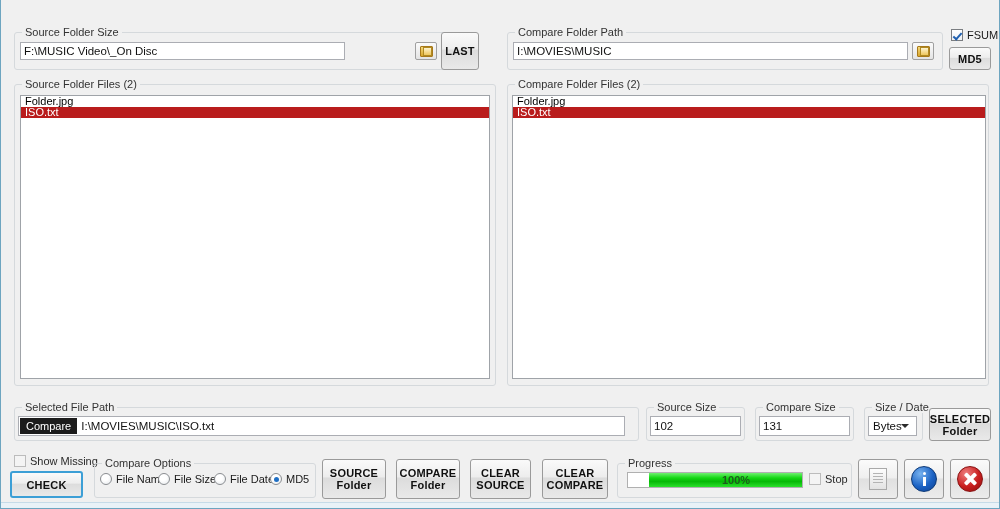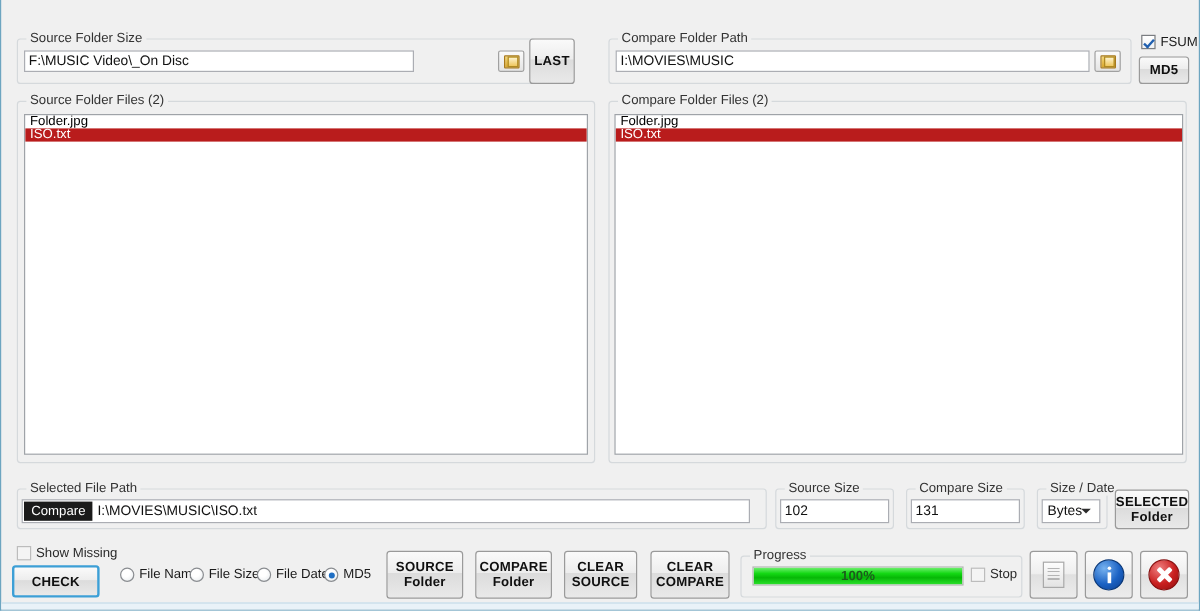--- a/index.html
+++ b/index.html
@@ -294,20 +294,21 @@
     background: #ffffff;
     border: 1px solid #b0b0b0;
     box-sizing: border-box;
     overflow: hidden;
   }
   .progress-fill {
     height: 100%;
     background: linear-gradient(to bottom,#6ff06f 0%,#14d814 35%,#06b806 60%,#2be02b 100%);
     display:flex; align-items:center; justify-content:center;
     position: relative;
+    margin-left: 21px;
   }
   .progress-text {
     font-size: 11px;
     font-weight: bold;
     color: #1c5c1c;
     position: absolute;
     width: 100%;
     text-align: center;
   }
 
@@ -491,20 +492,23 @@
     <span>SELECTED</span>
     <span>Folder</span>
   </div>
 
   <div class="cb-wrap" style="left:13px; top:455px;">
     <span class="cb-box disabled"></span>
     <span class="cb-label disabled">Show Missing</span>
   </div>
   <div class="btn focus" style="left:9px; top:471px; width:73px; height:27px;">CHECK</div>
 
+  <div class="groupbox" style="left:93px; top:463px; width:222px; height:35px;">
+    <span class="gb-label">Compare Options</span>
+  </div>
   <div class="rb-wrap" style="left:99px; top:473px;">
     <span class="rb-dot"></span>
     <span>File Name</span>
   </div>
   <div class="rb-wrap" style="left:157px; top:473px;">
     <span class="rb-dot"></span>
     <span>File Size</span>
   </div>
   <div class="rb-wrap" style="left:213px; top:473px;">
     <span class="rb-dot"></span>

